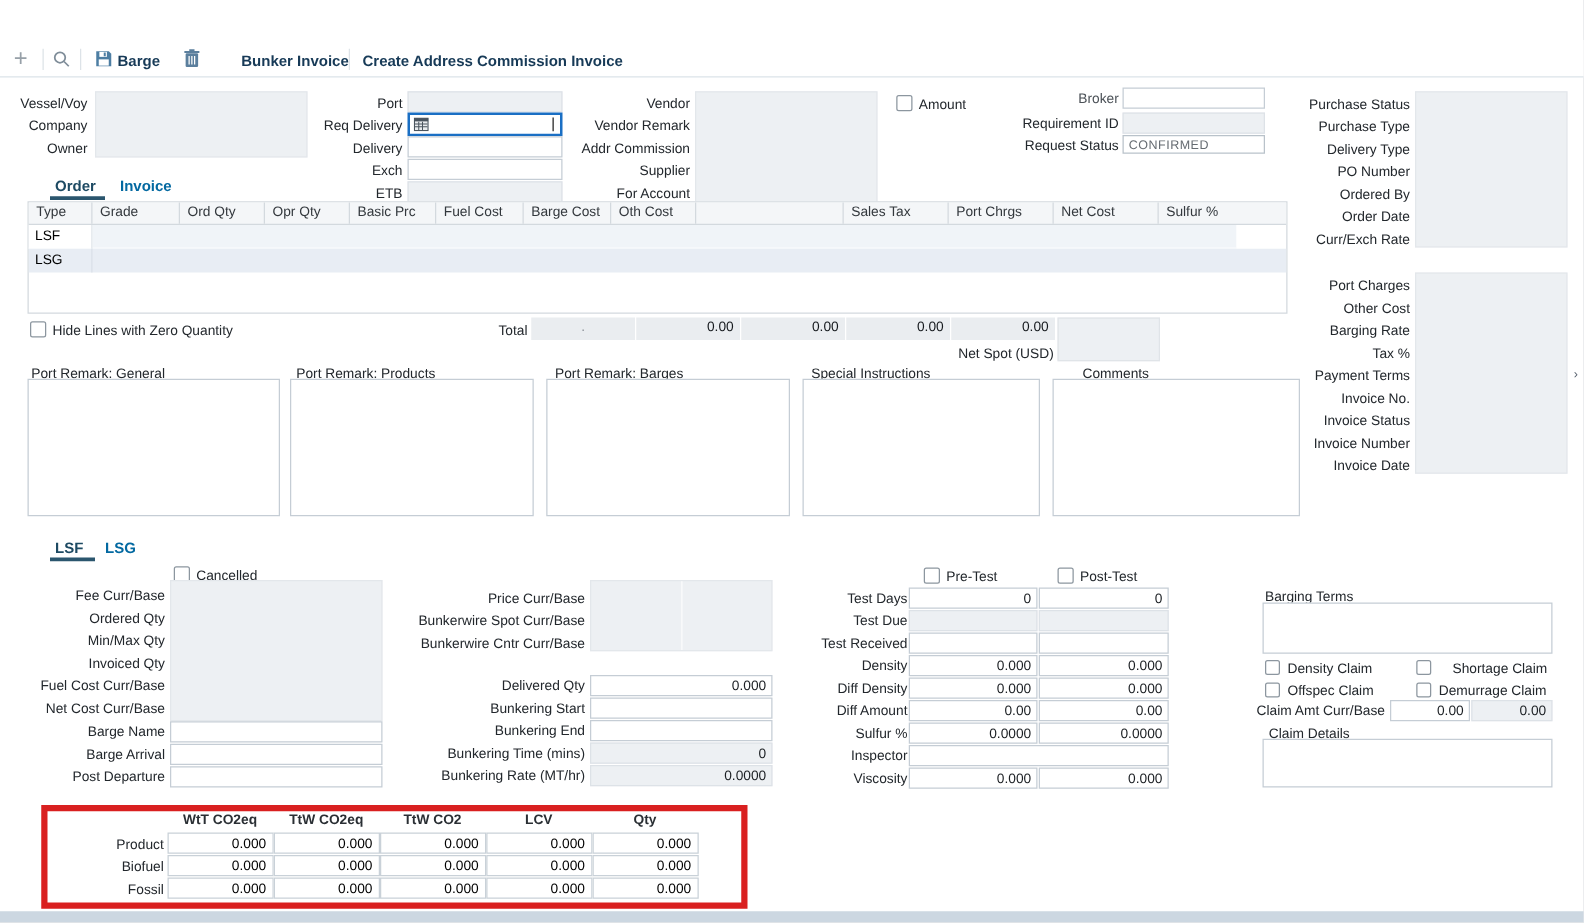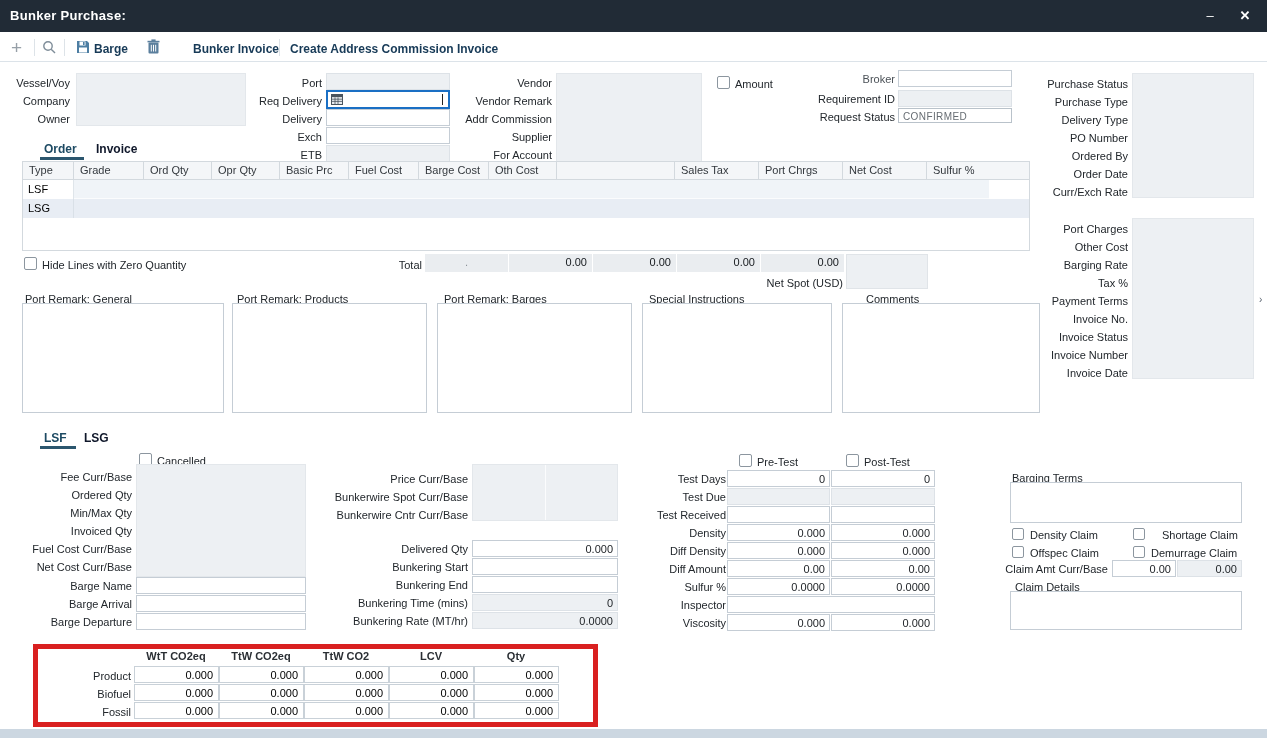--- a/index.html
+++ b/index.html
@@ -14,41 +14,36 @@
   .lbl{position:absolute;font-size:11px;color:#22272c;text-align:right;white-space:nowrap;line-height:14px}
   .llbl{position:absolute;font-size:11px;color:#22272c;white-space:nowrap;line-height:14px}
   .fld{position:absolute;height:17px;border:1px solid #c5cdd5;background:#fff;font-size:11px;line-height:14px;color:#1b1f23;padding:1px 4px;text-align:right}
   .fld.gray{background:#edf0f3;border-color:#dde2e7}
   .fld.left{text-align:left}
   .gbox{position:absolute;background:#edf0f3;border:1px solid #e3e7eb}
   .tbox{position:absolute;background:#fff;border:1px solid #c5cdd5}
   .cb{position:absolute;width:13px;height:13px;border:1px solid #8c969f;border-radius:2px;background:#fff;cursor:pointer}
   .tab{position:absolute;font-size:12px;font-weight:bold;cursor:pointer}
   .tab.active{color:#1d4a63}
-  .tab.inactive{color:#0f172a}
+  .tab.inactive{color:#0369a1}
   .tabline{position:absolute;height:3px;background:#2b566e}
   .grid{position:absolute;left:22px;top:161px;width:1008px;height:90px;border:1px solid #d3d9de;background:#fff}
   .ghead{position:absolute;left:0;top:0;width:1006px;height:18px;background:#f4f6f8;border-bottom:1px solid #d3d9de}
   .gh{position:absolute;top:0;height:17px;font-size:11px;color:#33383d;line-height:17px;padding-left:6px;border-right:1px solid #d3d9de;white-space:nowrap;overflow:hidden}
   .grow{position:absolute;font-size:11px;line-height:19px}
   .tot{position:absolute;top:254px;height:18px;background:#eaedf0;font-size:11px;line-height:17px;text-align:right;padding:0 5px;color:#15191d}
   .co2cell{position:absolute;height:17px;background:#fff;border:1px solid #c9d1d8;font-size:11px;line-height:14px;text-align:right;padding:1px 5px}
   .co2h{position:absolute;top:650px;height:14px;font-size:11px;font-weight:bold;color:#2a2f34;text-align:center}
   .caret{position:absolute;width:1px;height:11px;background:#222;right:5px;top:2px}
 </style>
 </head>
 <body>
 
 <div id="app">
 
-  <div class="titlebar">
-    <span class="title">Bunker Purchase:</span>
-    <span class="winbtn" style="left:1198px">–</span>
-    <span class="winbtn" style="left:1233px;font-weight:bold">✕</span>
-  </div>
 
   <div class="toolbar">
     <span class="tbtn" style="left:11px;top:5px;font-size:19px;font-weight:normal;color:#97a0a8">+</span>
     <span class="sep" style="left:34px"></span>
     <span style="position:absolute;left:42px;top:8px;cursor:pointer">
       <svg width="15" height="15" viewBox="0 0 15 15">
           <circle cx="6" cy="6" r="4.2" fill="none" stroke="#7f8d99" stroke-width="1.4"></circle>
           <line x1="9.2" y1="9.2" x2="13" y2="13" stroke="#7f8d99" stroke-width="1.4"></line>
         </svg>
     </span>
@@ -199,21 +194,21 @@
   <span class="cb" style="left:139px;top:453px"></span>
   <span class="llbl" style="left:157px;top:454px">Cancelled</span>
   <span class="lbl" style="left:2px;top:470px;width:130px">Fee Curr/Base</span>
   <span class="lbl" style="left:2px;top:488px;width:130px">Ordered Qty</span>
   <span class="lbl" style="left:2px;top:506px;width:130px">Min/Max Qty</span>
   <span class="lbl" style="left:2px;top:524px;width:130px">Invoiced Qty</span>
   <span class="lbl" style="left:2px;top:542px;width:130px">Fuel Cost Curr/Base</span>
   <span class="lbl" style="left:2px;top:560px;width:130px">Net Cost Curr/Base</span>
   <span class="lbl" style="left:2px;top:579px;width:130px">Barge Name</span>
   <span class="lbl" style="left:2px;top:597px;width:130px">Barge Arrival</span>
-  <span class="lbl" style="left:2px;top:615px;width:130px">Barge Departure</span>
+  <span class="lbl" style="left:2px;top:615px;width:130px">Post Departure</span>
   <div class="gbox" style="left:136px;top:464px;width:170px;height:113px"></div>
   <div class="fld" style="left:136px;top:577px;width:170px"></div>
   <div class="fld" style="left:136px;top:595px;width:170px"></div>
   <div class="fld" style="left:136px;top:613px;width:170px"></div>
 
   <span class="lbl" style="left:268px;top:472px;width:200px">Price Curr/Base</span>
   <span class="lbl" style="left:268px;top:490px;width:200px">Bunkerwire Spot Curr/Base</span>
   <span class="lbl" style="left:268px;top:508px;width:200px">Bunkerwire Cntr Curr/Base</span>
   <div class="gbox" style="left:472px;top:464px;width:146px;height:57px">
     <span style="position:absolute;left:72px;top:0;width:1px;height:55px;background:#fbfcfd"></span>

